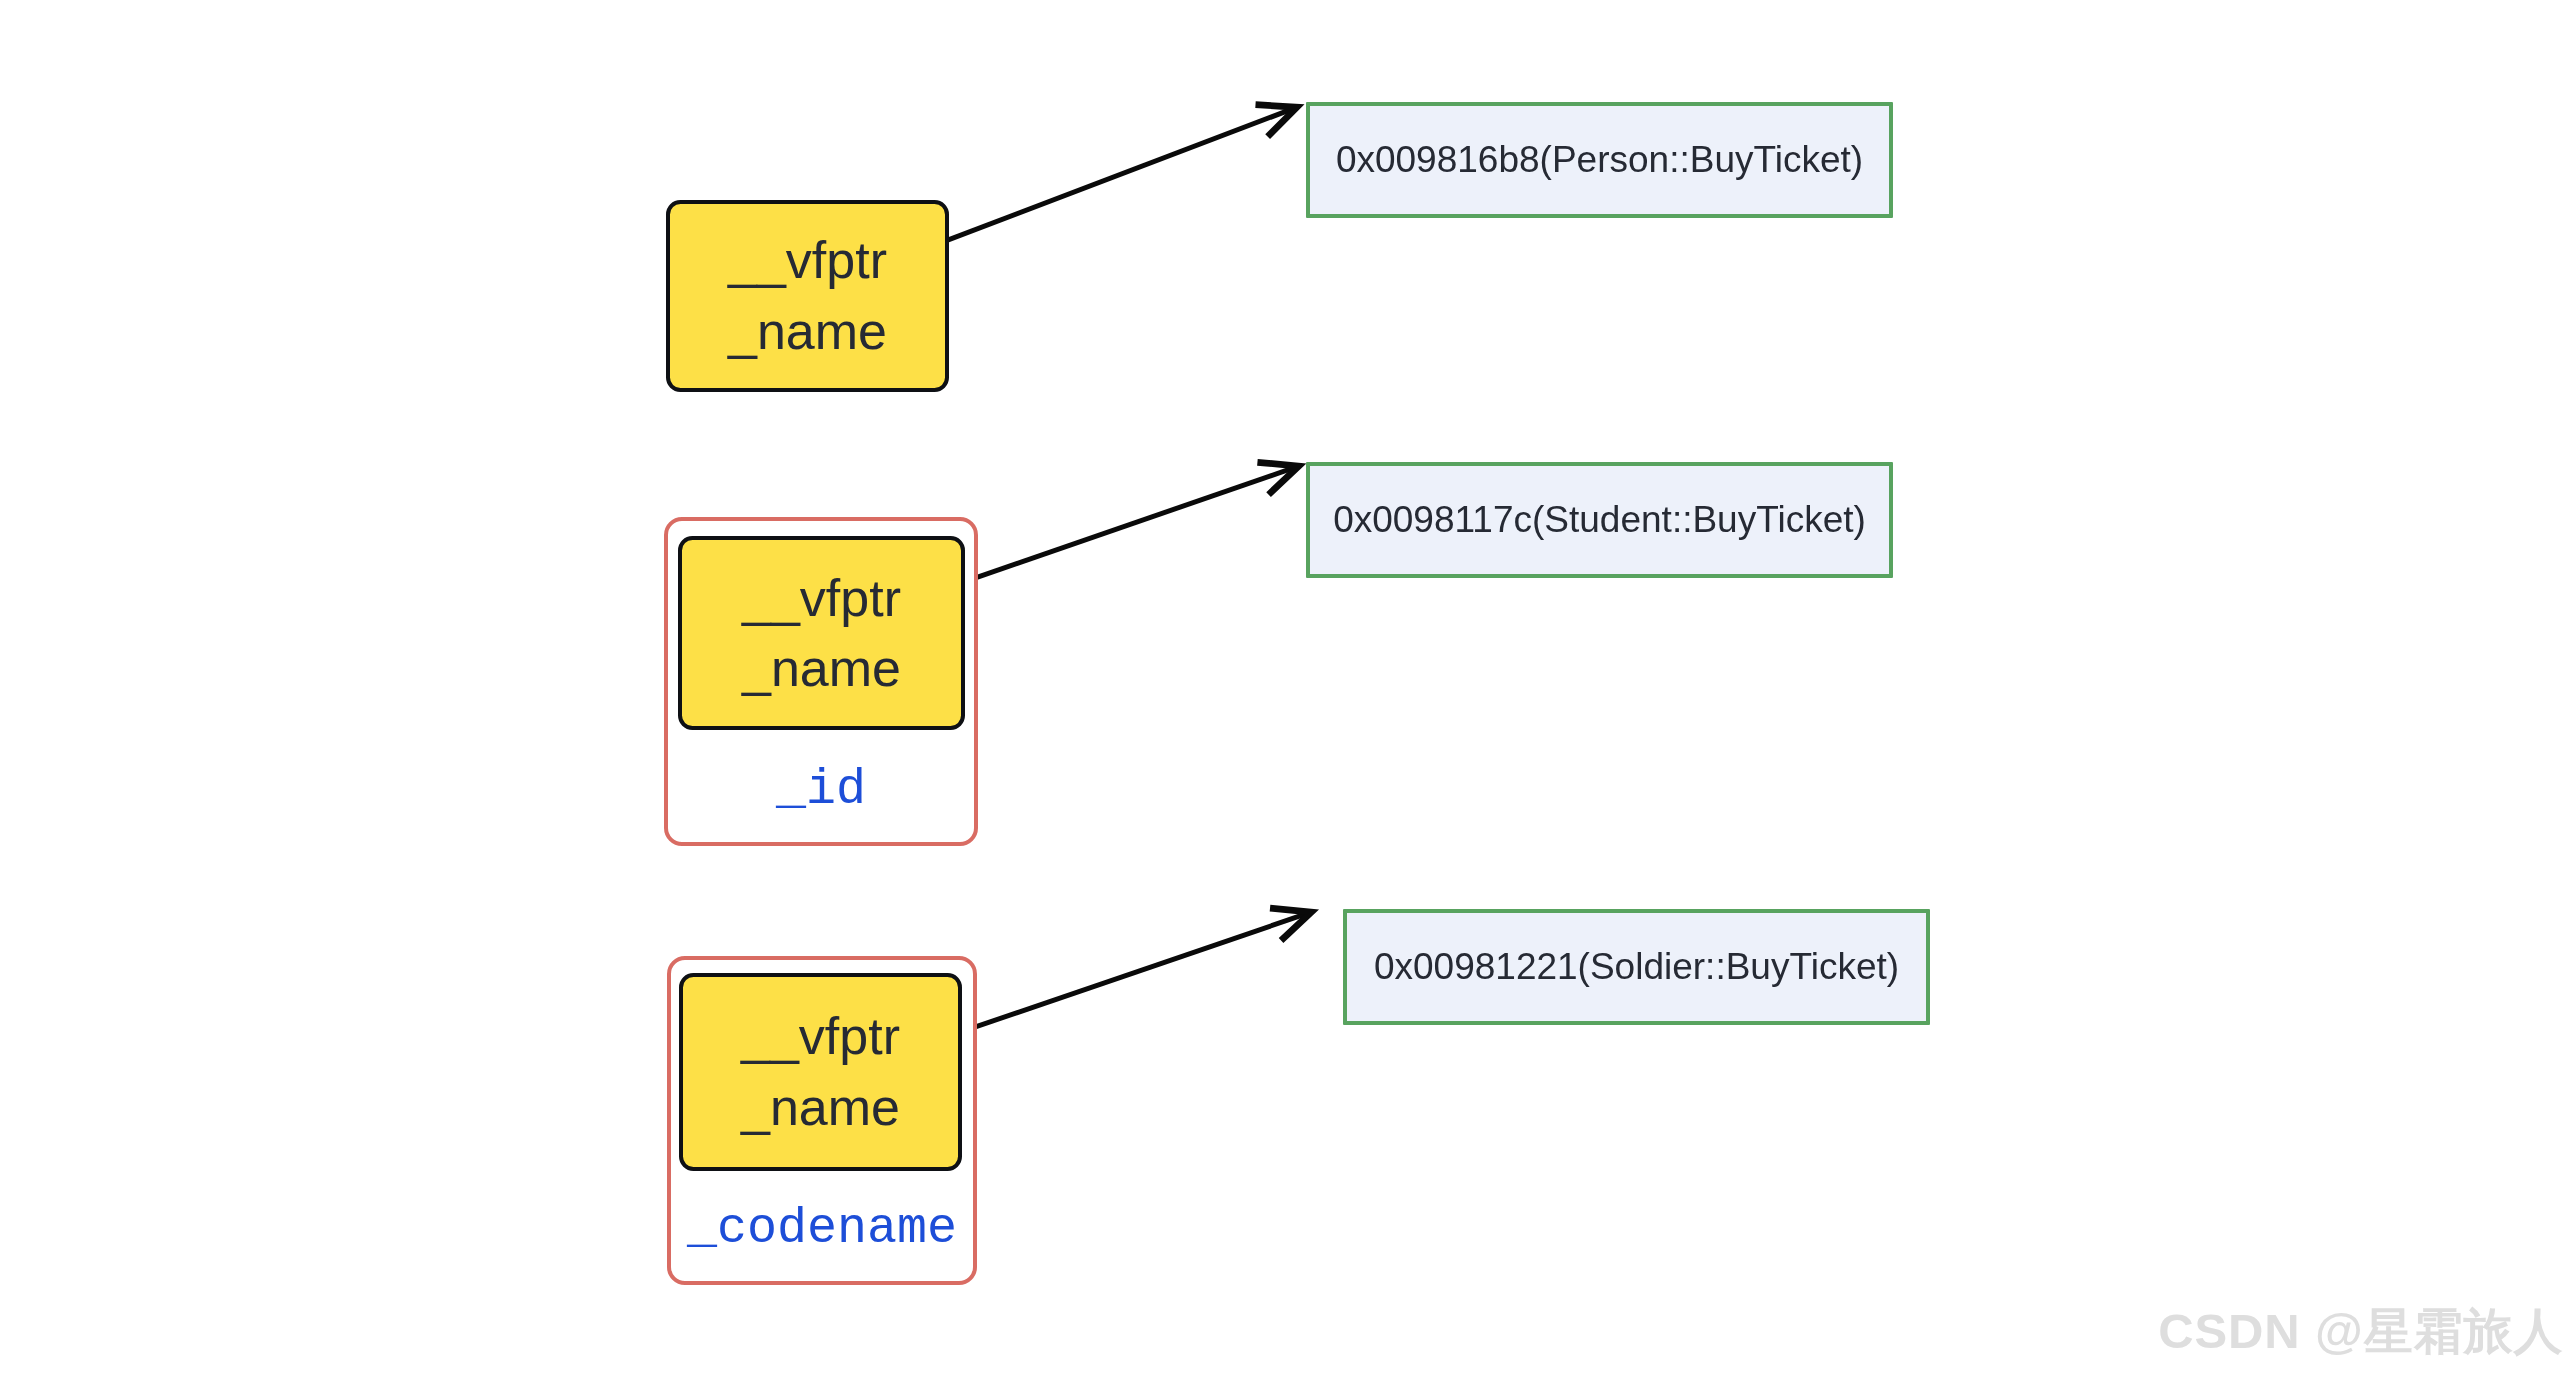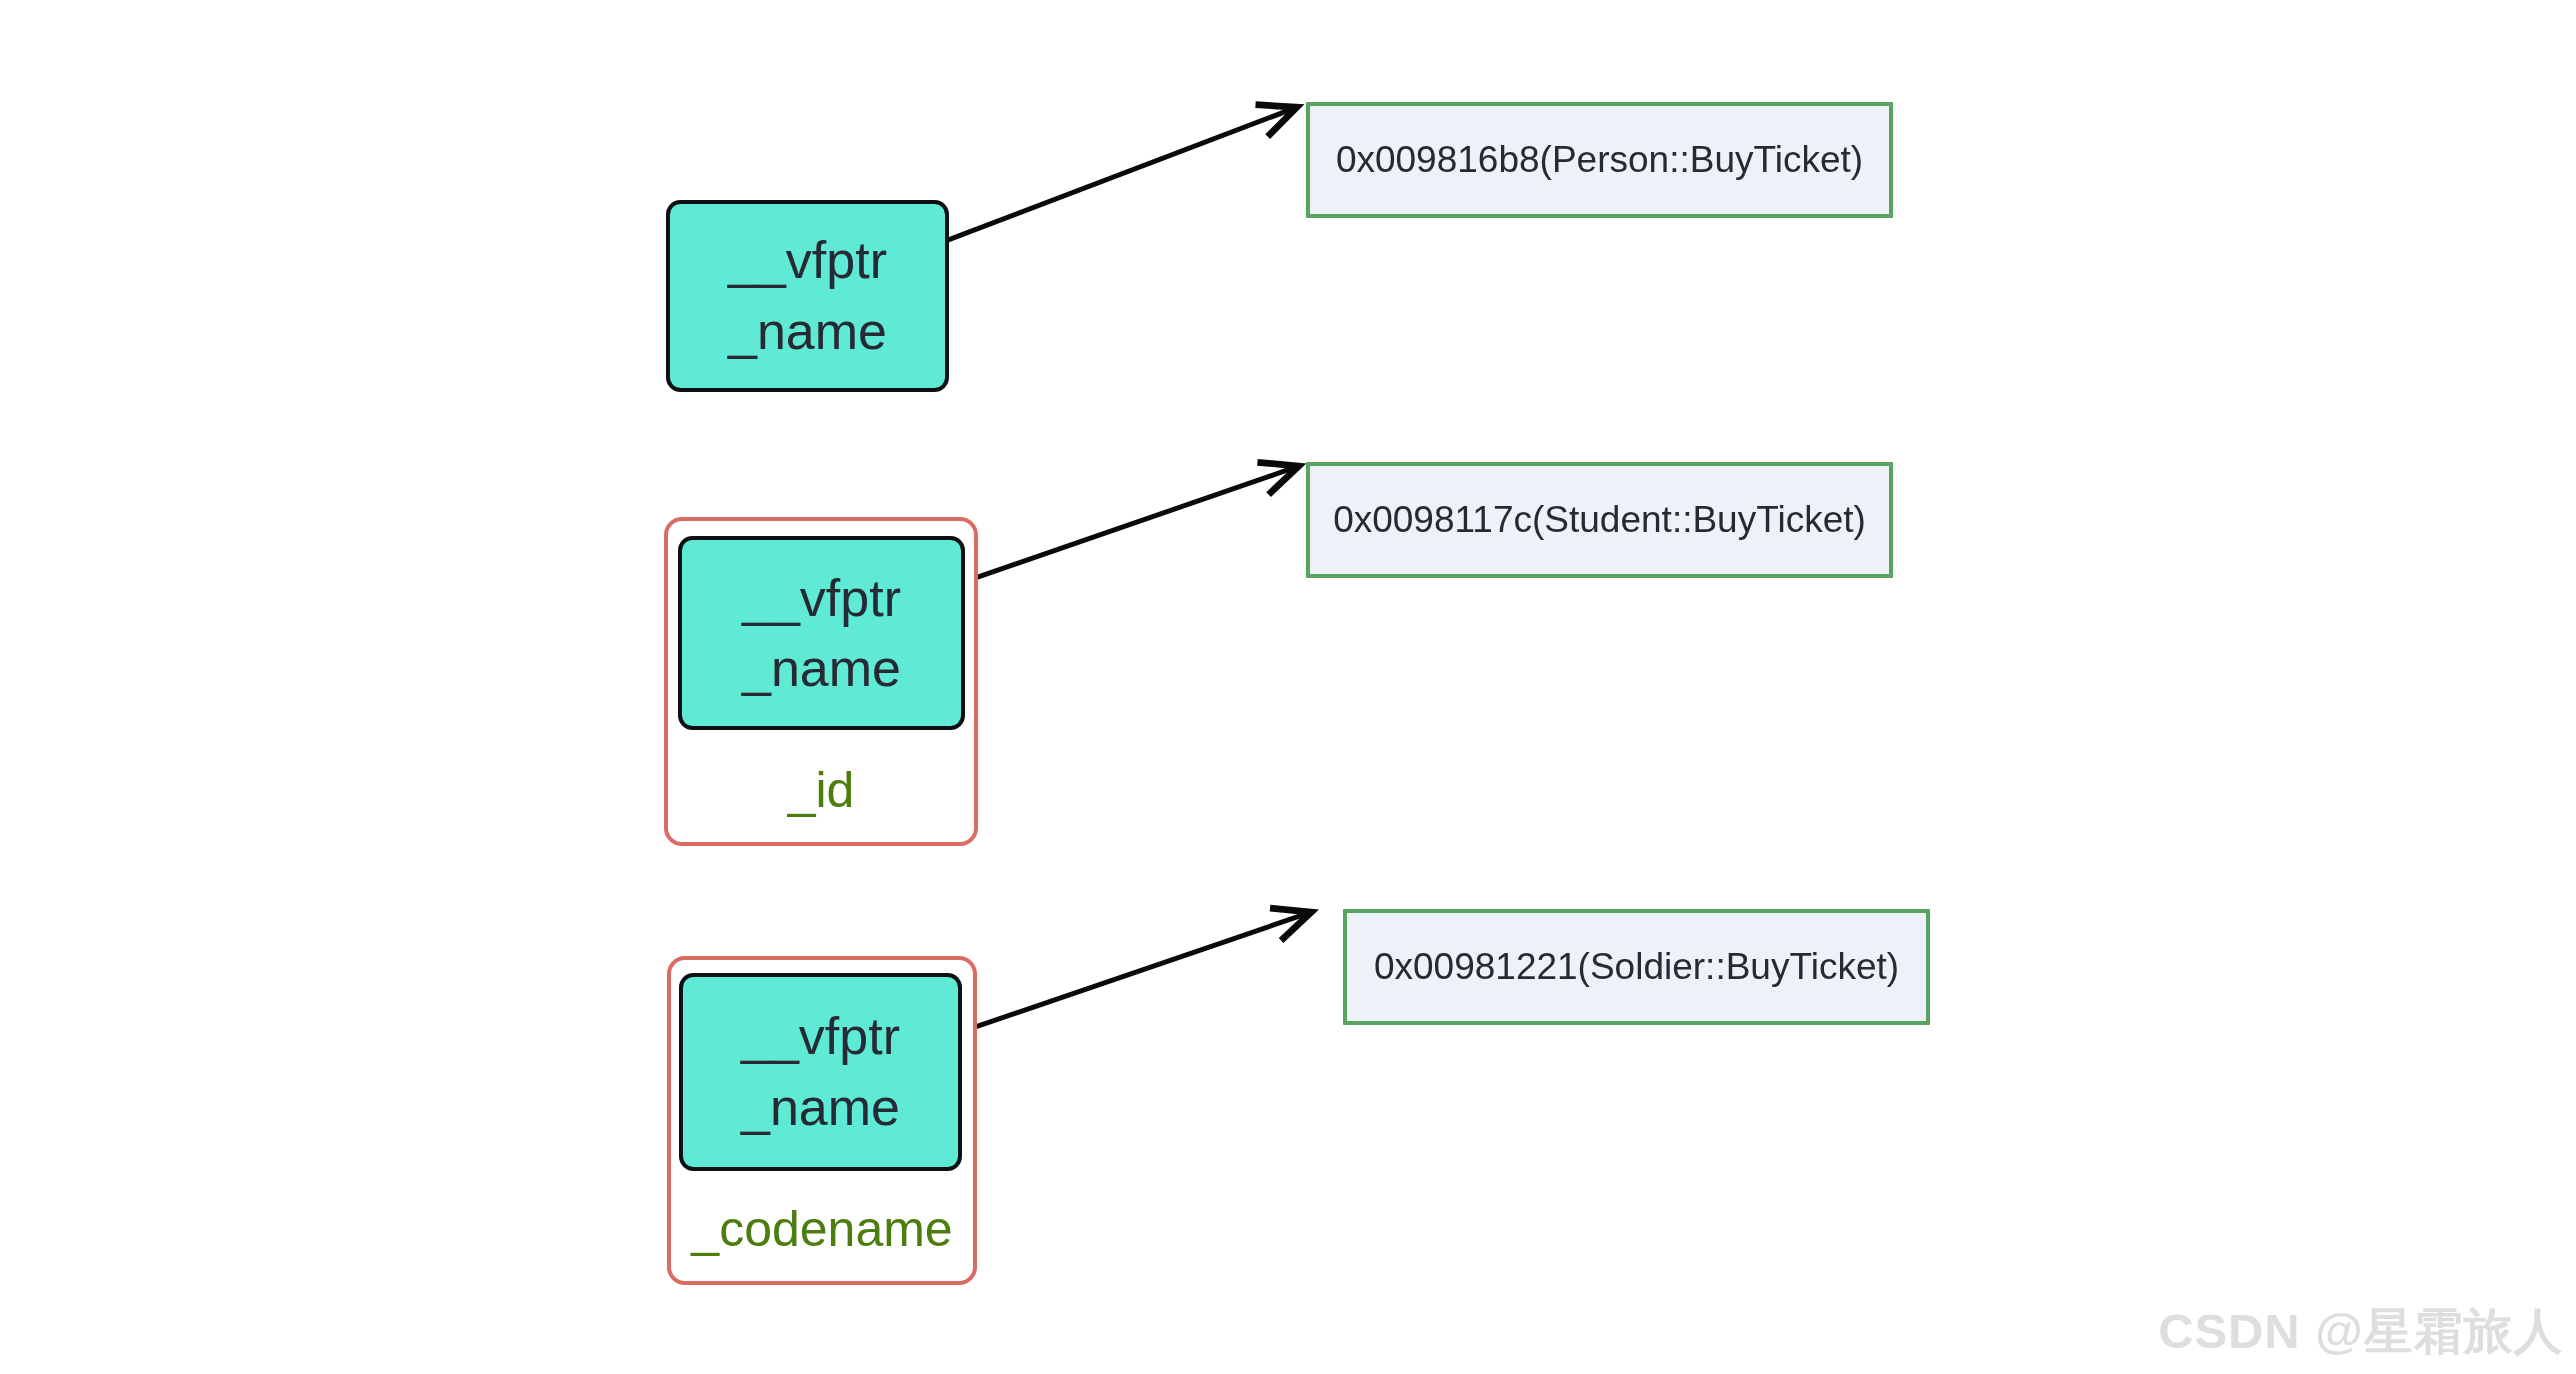--- a/index.html
+++ b/index.html
@@ -13,21 +13,21 @@
     width: 2576px;
     height: 1374px;
     background: #ffffff;
     overflow: hidden;
     color: #262a34;
   }
   
   .mem-box {
     position: absolute;
     box-sizing: border-box;
-    background: #5eead4;
+    background: #fde047;
     border: 4.5px solid #0e1014;
     border-radius: 14.4px;
     display: flex;
     flex-direction: column;
     align-items: center;
     justify-content: center;
     font-size: 52px;
     line-height: 1.36;
     color: #262a34;
   }
@@ -42,21 +42,22 @@
   .extra-field {
     position: absolute;
     left: 0;
     width: 100%;
     top: 227px;
     height: 83px;
     display: flex;
     align-items: center;
     justify-content: center;
     font-size: 50px;
-    color: #4d7c0f;
+    color: #1d4ed8;
+    font-family: Liberation Mono, monospace;
   }
   
   .vtable-box {
     position: absolute;
     box-sizing: border-box;
     background: #edf1fa;
     border: 4.5px solid #58a35f;
     border-radius: 1px;
     display: flex;
     align-items: center;

